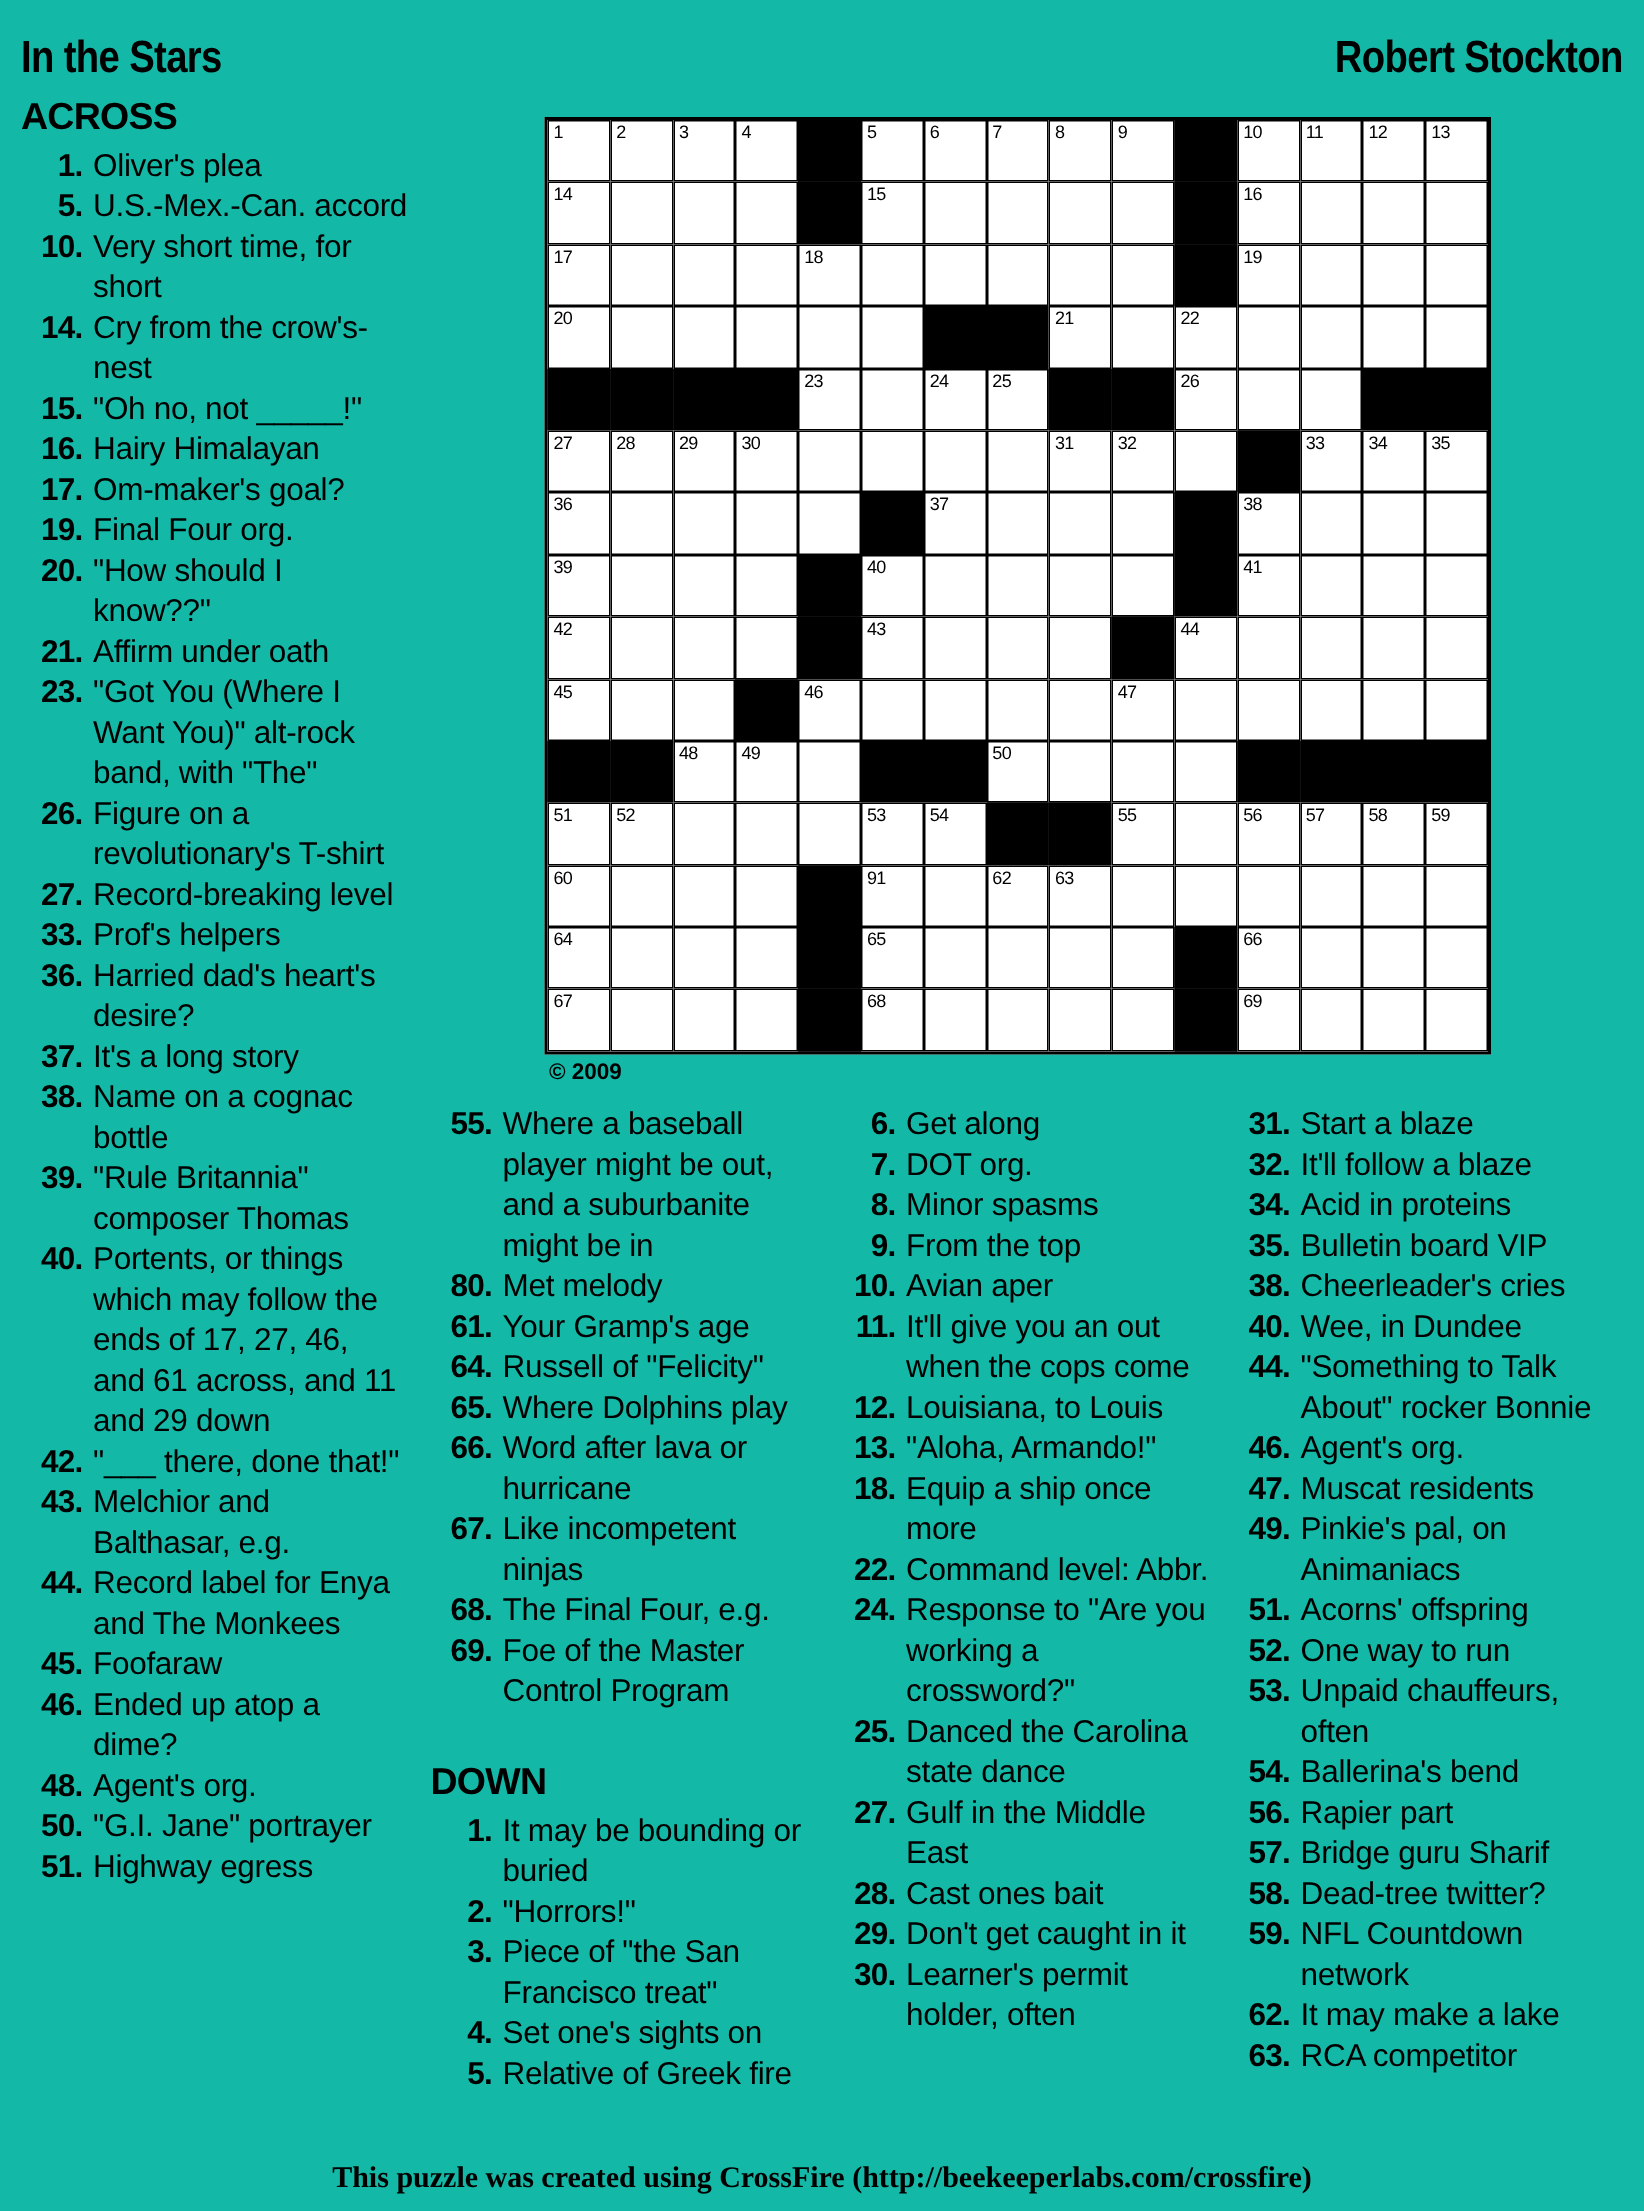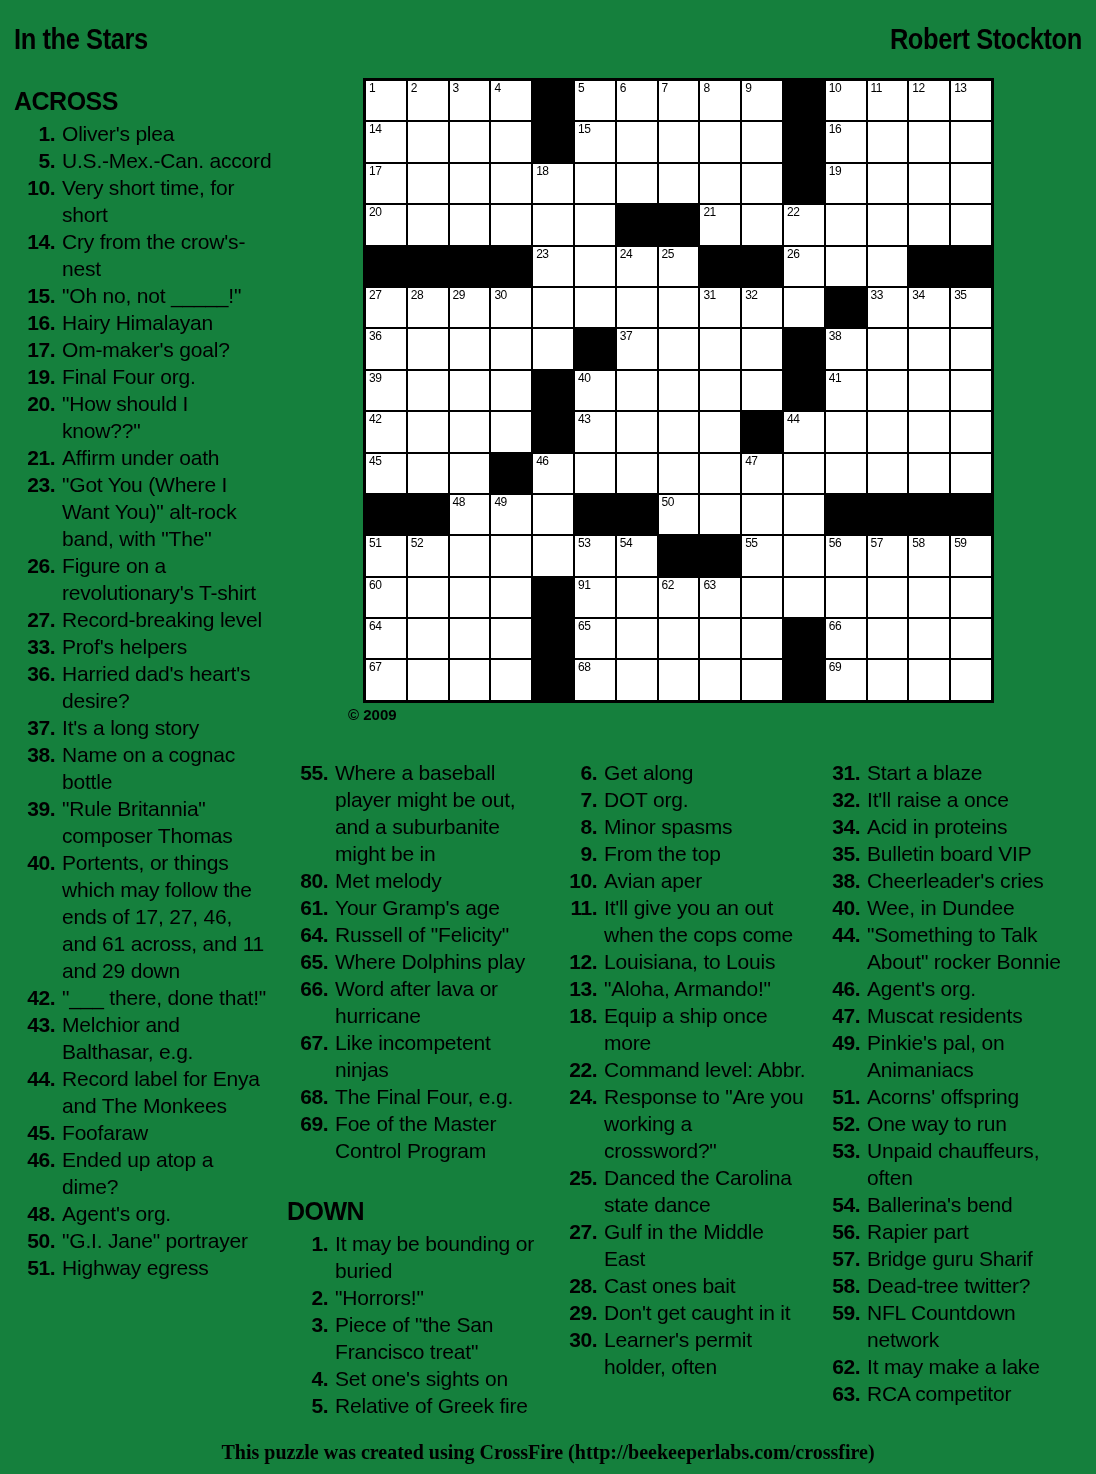--- a/index.html
+++ b/index.html
@@ -1,17 +1,17 @@
 <!DOCTYPE html>
 <html><head>
 <meta charset="utf-8">
 <style>
   html,body { margin:0; padding:0; background:#ffffff; }
   #page {
-    position:relative; width:1096px; height:1474px; background:#15803d;
+    position:relative; width:1096px; height:1474px; background:#14b8a6;
     font-family:"Liberation Sans", sans-serif; color:#000; overflow:hidden;
   }
   .hdr-title {
     position:absolute; left:14px; top:22px;
     font-size:30px; font-weight:bold; letter-spacing:-0.5px;
     transform:scaleX(0.85); transform-origin:0 50%; white-space:nowrap;
   }
   .hdr-author {
     position:absolute; right:14px; top:22px;
     font-size:30px; font-weight:bold; letter-spacing:-0.5px;
@@ -25,25 +25,25 @@
     grid-auto-rows:41.4px;
     border:2px solid #000; background:#fff;
   }
   .cell { position:relative; box-sizing:border-box; border:1px solid #000; background:#fff; }
   .cell.black { background:#000; }
   .cell .num {
     position:absolute; top:1px; left:3px;
     font-size:12px; line-height:13px; letter-spacing:-0.5px;
   }
   .copyright {
-    position:absolute; left:348px; top:706px;
+    position:absolute; left:366px; top:706px;
     font-size:15px; font-weight:bold;
   }
   
-  .clue-col { position:absolute; font-size:21px; line-height:27px;margin-top:23px; }
+  .clue-col { position:absolute; font-size:21px; line-height:27px; }
   .col1 { left:14px;  top:63px;  width:258px; }
   .col2 { left:287px; top:736px; width:252px; }
   .col3 { left:556px; top:736px; width:252px; }
   .col4 { left:819px; top:736px; width:249px; }
   .section-label { font-weight:bold; font-size:25px; line-height:30px; margin-bottom:4px; letter-spacing:-0.5px; }
   .down-label { margin-top:32px; }
   .clue { display:flex; align-items:flex-start; }
   .cnum { flex:0 0 41px; width:41px; text-align:right; font-weight:bold; letter-spacing:-0.5px; }
   .ctext { flex:1; margin-left:7px; letter-spacing:-0.2px; }
   
@@ -675,21 +675,21 @@
   </div>
 
   <div class="clue-col col4">
     <div>
         <div class="clue">
           <span class="cnum">31.</span>
           <span class="ctext">Start a blaze</span>
         </div>
         <div class="clue">
           <span class="cnum">32.</span>
-          <span class="ctext">It'll raise a once</span>
+          <span class="ctext">It'll follow a blaze</span>
         </div>
         <div class="clue">
           <span class="cnum">34.</span>
           <span class="ctext">Acid in proteins</span>
         </div>
         <div class="clue">
           <span class="cnum">35.</span>
           <span class="ctext">Bulletin board VIP</span>
         </div>
         <div class="clue">

